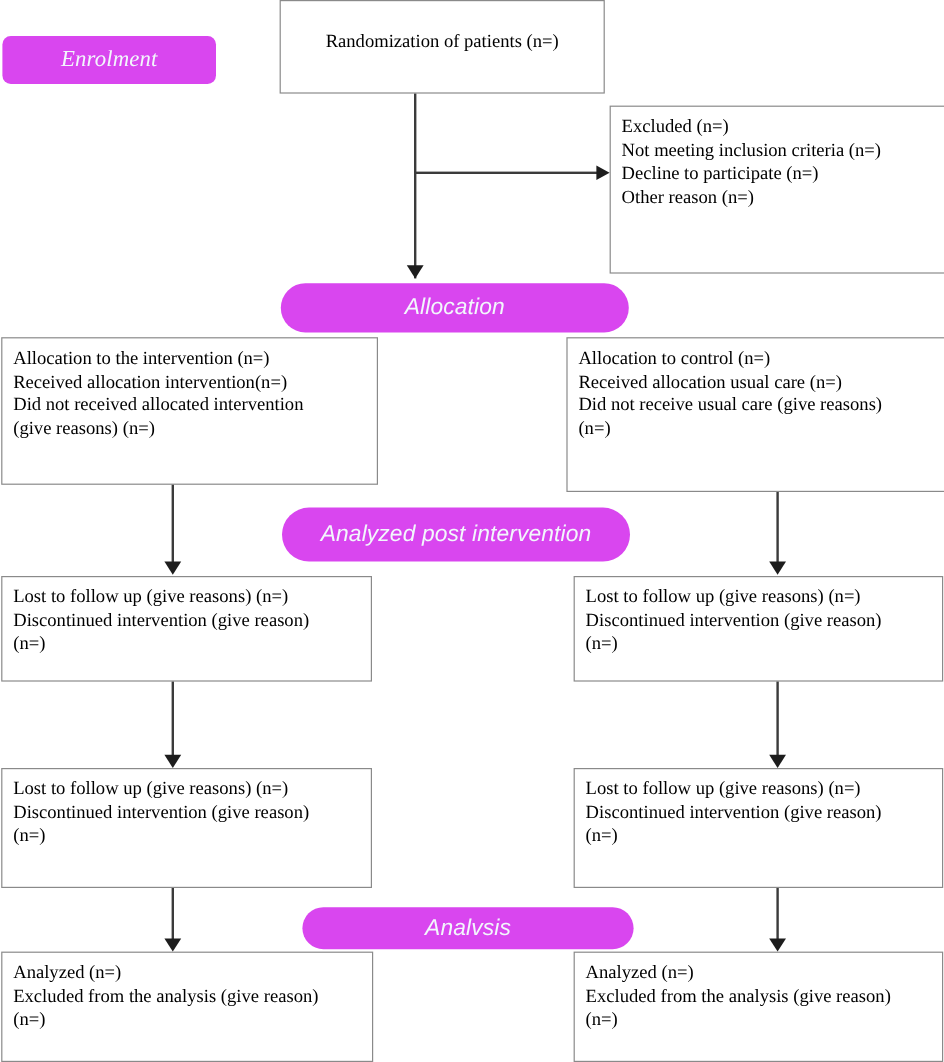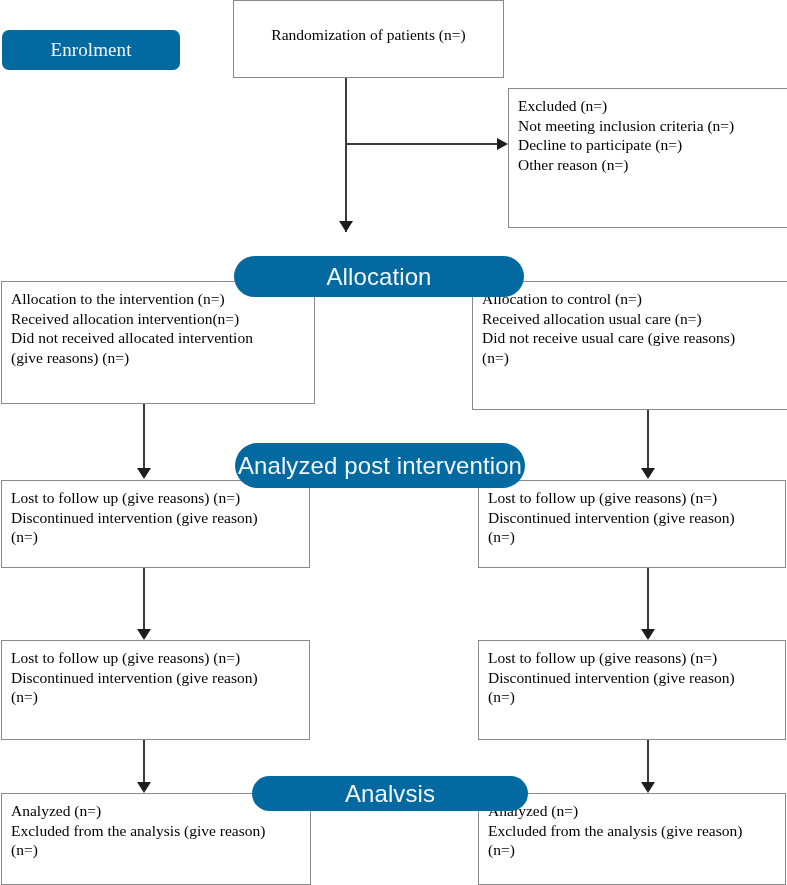--- a/index.html
+++ b/index.html
@@ -32,34 +32,34 @@
   }
   .box.center {
     text-align: center;
     padding-top: 24px;
   }
 
   
   .pill {
     position: absolute;
     box-sizing: border-box;
-    background: #0369a1;
+    background: #d946ef;
     color: #f2f7fc;
     display: flex;
     align-items: center;
     justify-content: center;
     text-align: center;
     letter-spacing: 0.1px;
     z-index: 5;
+    font-style: italic;
   }
   .pill.stadium {
     border-radius: 999px;
     font-family: "Liberation Sans", "DejaVu Sans", sans-serif;
-    font-size: 24px;
-    margin-top: 20px;
+    font-size: 19px;
   }
   .pill.rounded {
     border-radius: 7px;
     font-family: "Liberation Serif", "DejaVu Serif", serif;
     font-size: 19px;
   }
 
   
   .vline {
     position: absolute;

